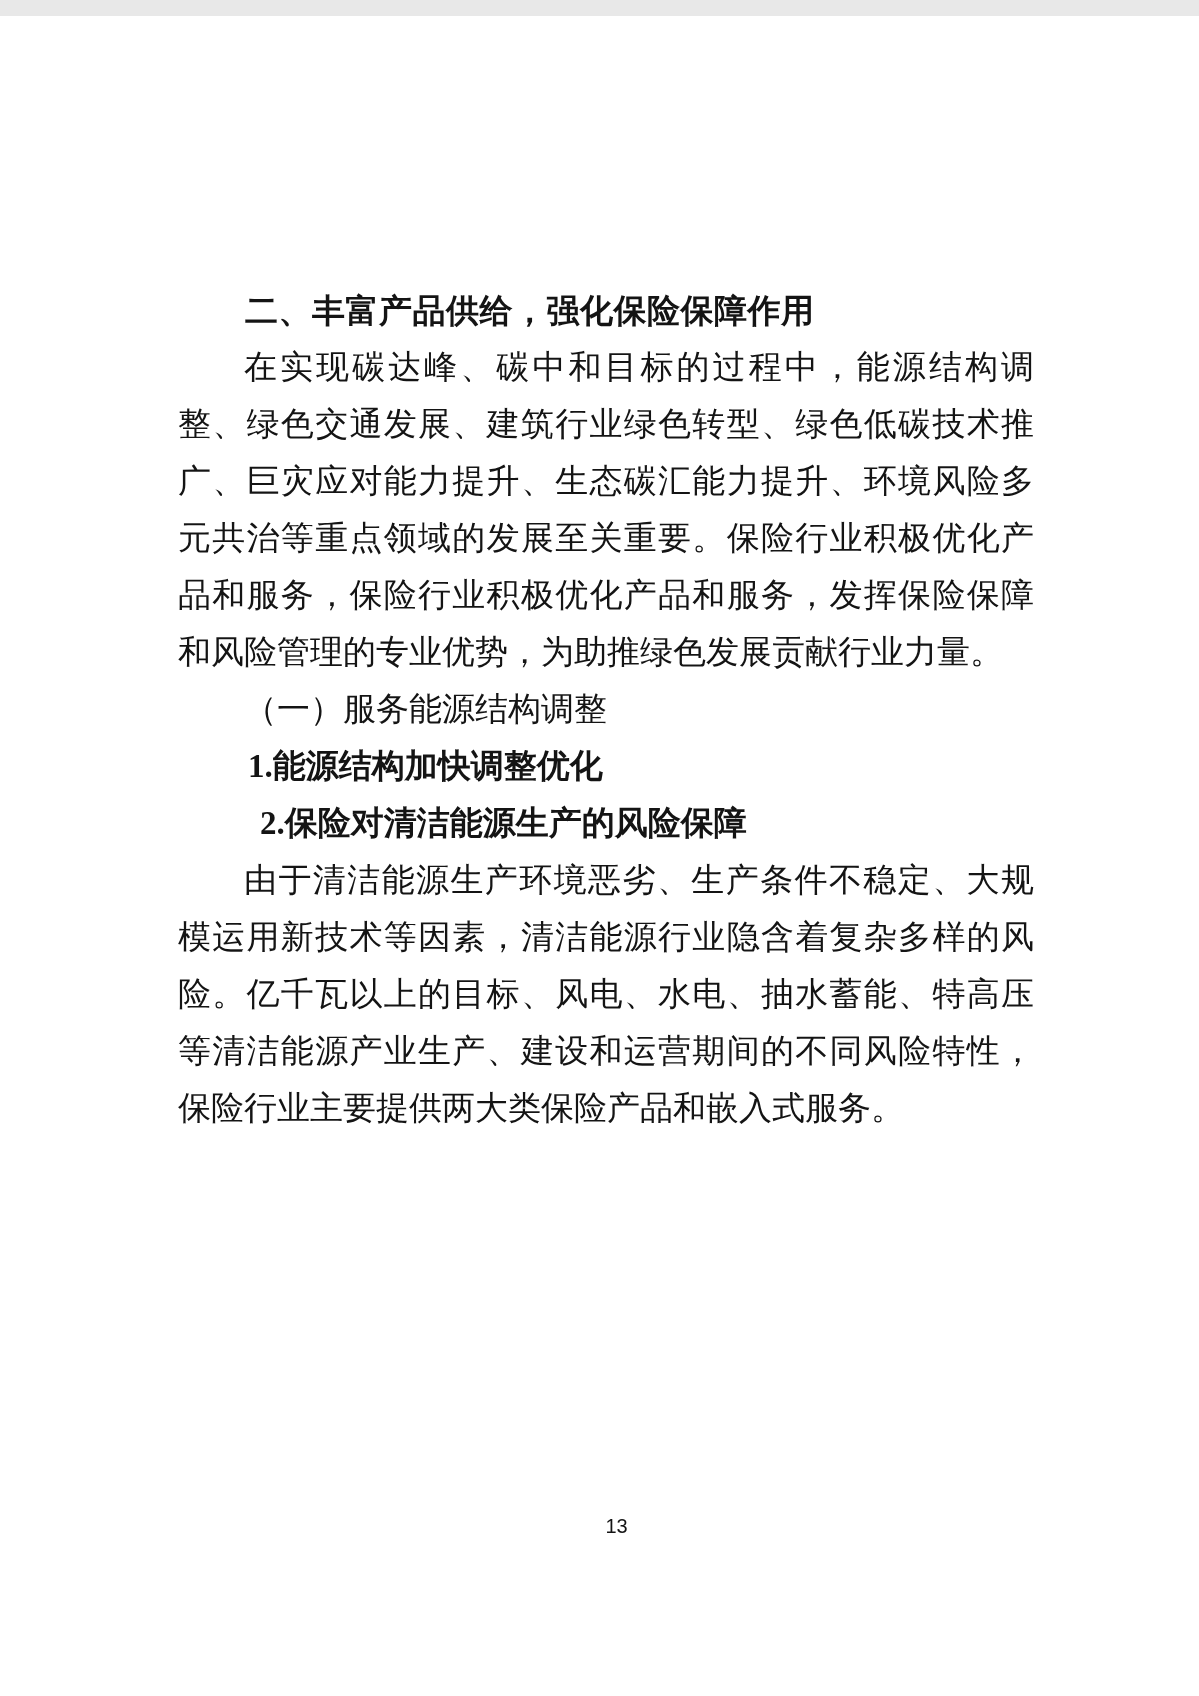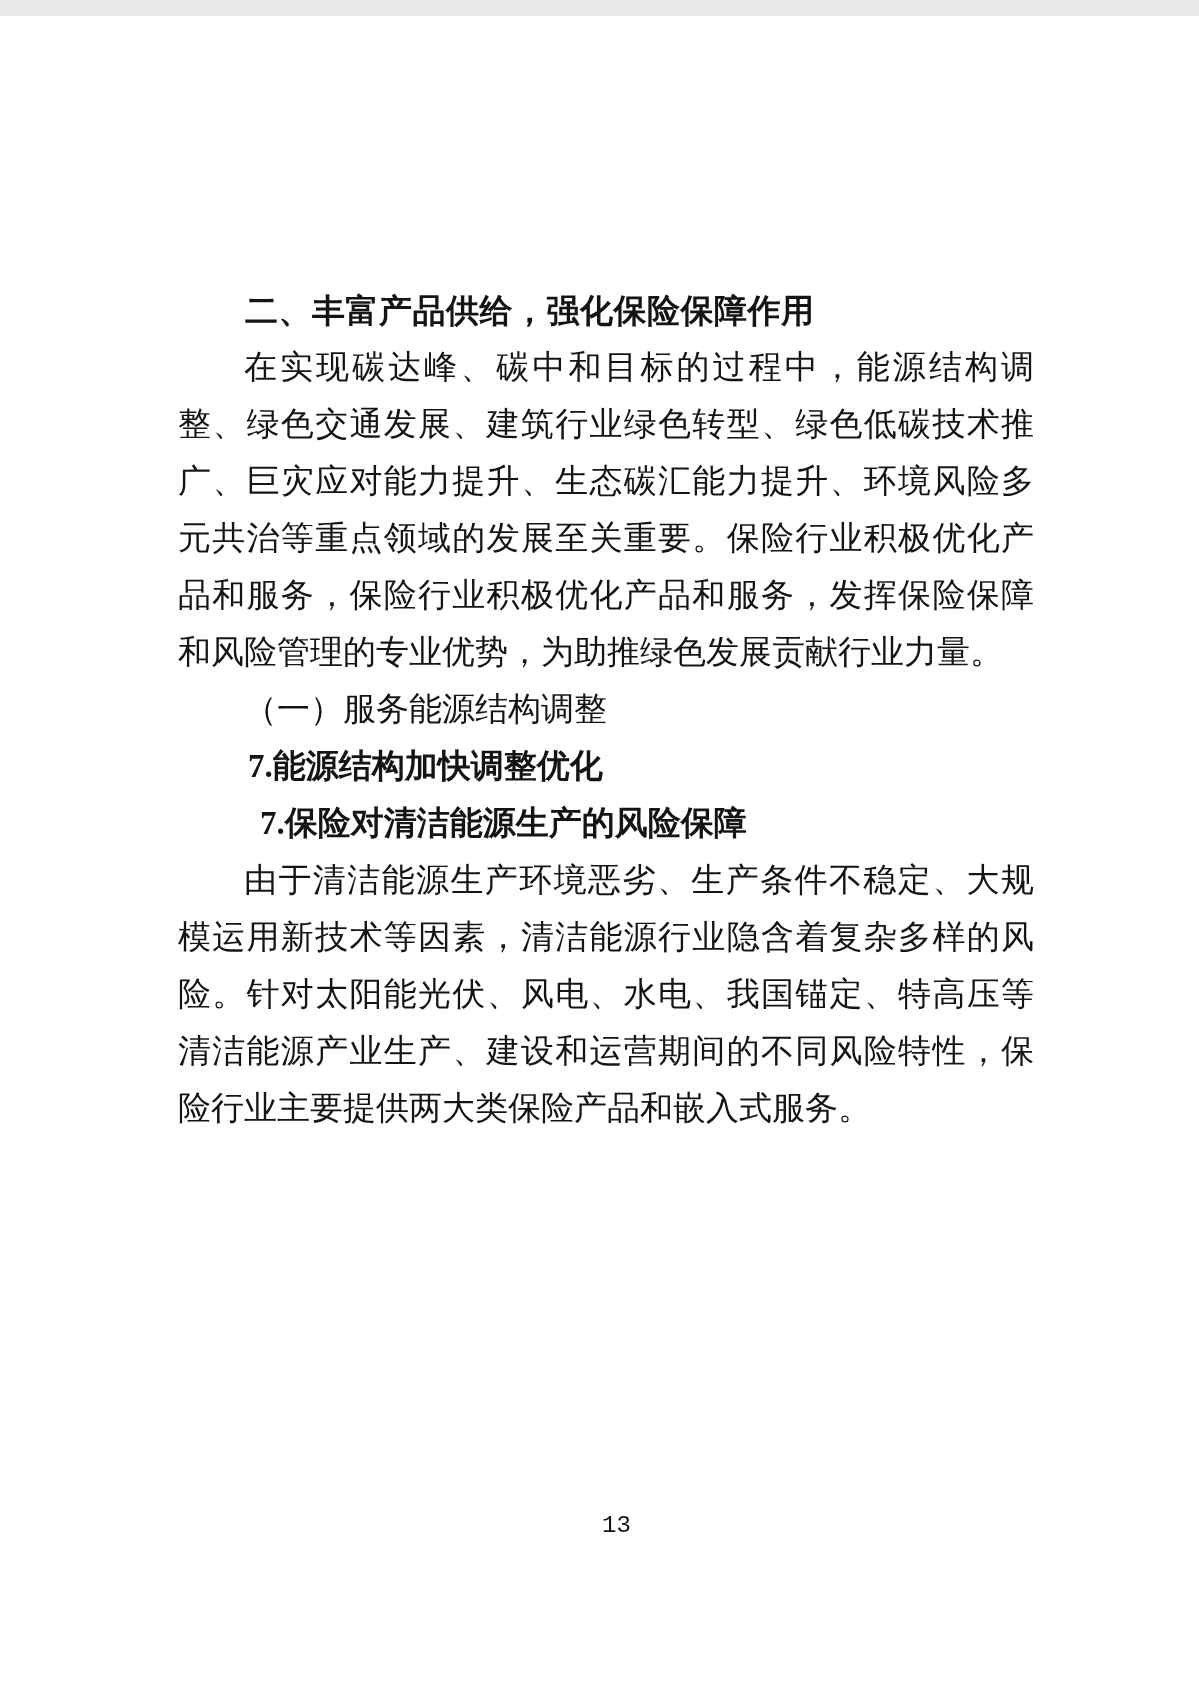--- a/index.html
+++ b/index.html
@@ -62,34 +62,34 @@
   .footer {
     position: absolute;
     top: 1496px;
     left: 0;
     width: 100%;
     text-align: center;
   }
   .page-number {
     display: inline-block;
     margin-left: 34px;
-    font-size: 24px;
+    font-size: 20px;
     line-height: 28px;
     color: #141414;
-    font-family: Liberation Mono, monospace;
+    font-family: Liberation Sans, sans-serif;
   }
 </style>
 </head>
 <body>
 
 <div class="page">
   <div class="content">
     <h1 class="main-heading">二、丰富产品供给，强化保险保障作用</h1>
     <p class="body-para">在实现碳达峰、碳中和目标的过程中，能源结构调整、绿色交通发展、建筑行业绿色转型、绿色低碳技术推广、巨灾应对能力提升、生态碳汇能力提升、环境风险多元共治等重点领域的发展至关重要。保险行业积极优化产品和服务，保险行业积极优化产品和服务，发挥保险保障和风险管理的专业优势，为助推绿色发展贡献行业力量。</p>
     <h2 class="sub-heading">（一）服务能源结构调整</h2>
-    <h3 class="num-heading">7.能源结构加快调整优化</h3>
-    <h3 class="num-heading indent-more">7.保险对清洁能源生产的风险保障</h3>
-    <p class="body-para">由于清洁能源生产环境恶劣、生产条件不稳定、大规模运用新技术等因素，清洁能源行业隐含着复杂多样的风险。针对太阳能光伏、风电、水电、我国锚定、特高压等清洁能源产业生产、建设和运营期间的不同风险特性，保险行业主要提供两大类保险产品和嵌入式服务。</p>
+    <h3 class="num-heading">1.能源结构加快调整优化</h3>
+    <h3 class="num-heading indent-more">2.保险对清洁能源生产的风险保障</h3>
+    <p class="body-para">由于清洁能源生产环境恶劣、生产条件不稳定、大规模运用新技术等因素，清洁能源行业隐含着复杂多样的风险。亿千瓦以上的目标、风电、水电、抽水蓄能、特高压等清洁能源产业生产、建设和运营期间的不同风险特性，保险行业主要提供两大类保险产品和嵌入式服务。</p>
   </div>
   <div class="footer">
     <span class="page-number">13</span>
   </div>
 </div>
 
 </body></html>

